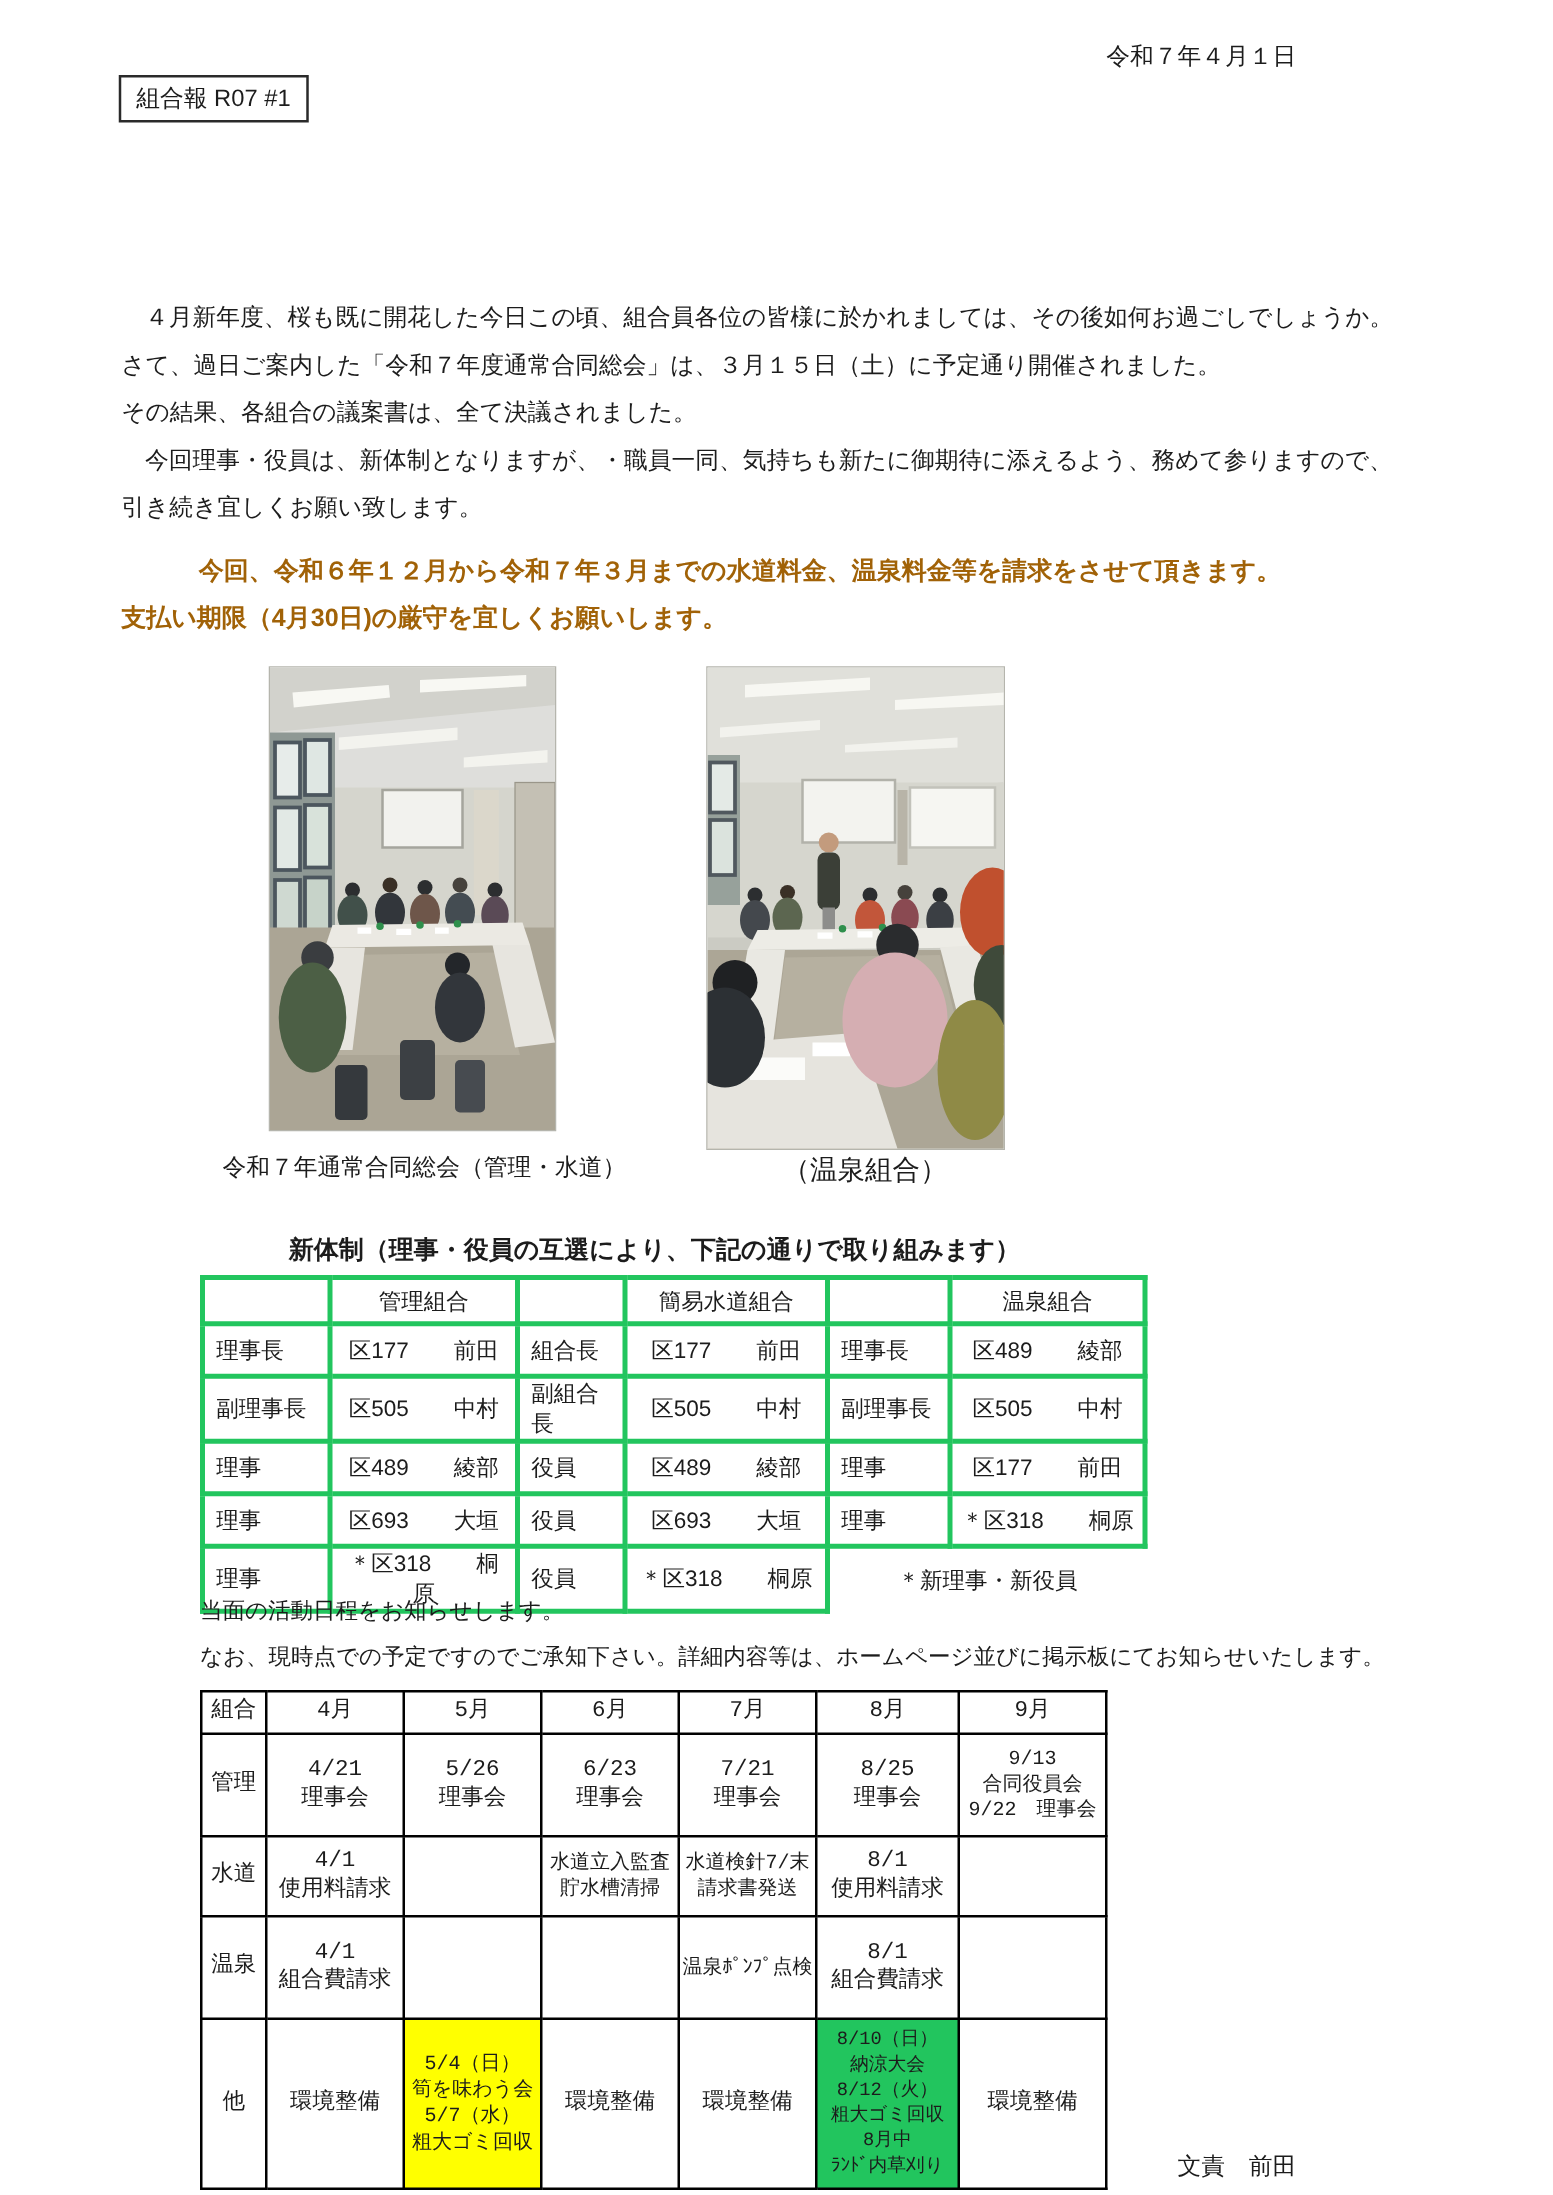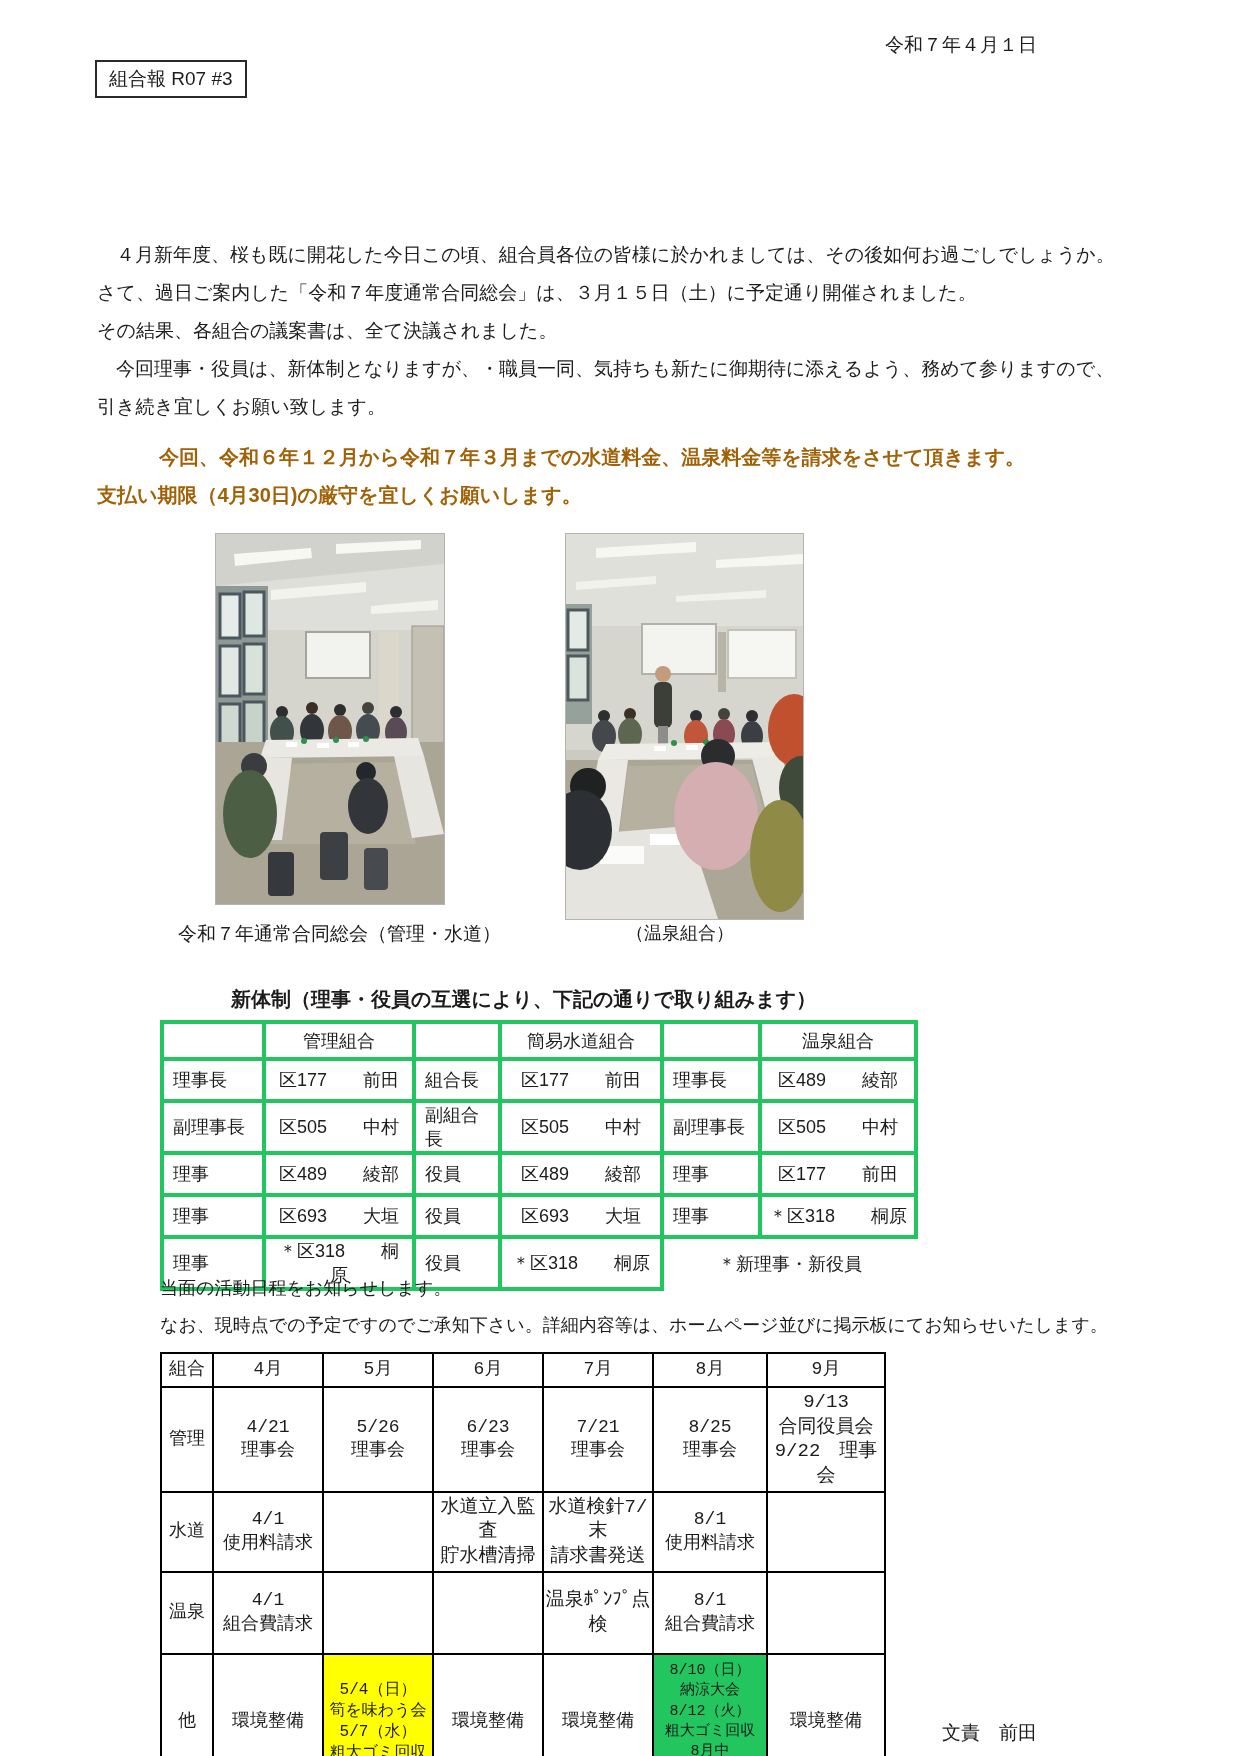--- a/index.html
+++ b/index.html
@@ -12,51 +12,51 @@
   .issue-box{top:60px;left:95px;border:2px solid #2a2a2a;padding:4px 12px;font-size:19px;background:#fff;}
   .orgs{top:126px;right:247px;text-align:center;font-size:19px;line-height:39px;}
   .bodytext{top:236px;left:97px;width:1070px;font-size:19px;line-height:38px;}
   .bodytext div{white-space:pre-wrap;}
   .notice{top:438px;left:97px;font-size:20px;font-weight:bold;color:#a16207;line-height:38px;}
   .notice .l1{padding-left:62px;}
   .photo{display:block;border:1px solid #b5b5ad;}
   .photo1{left:215px;top:533px;}
   .photo2{left:565px;top:533px;}
   .cap1{left:178px;top:921px;font-size:19px;}
-  .cap2{left:626px;top:921px;font-size:18px;}
+  .cap2{left:626px;top:921px;font-size:22px;}
   .sec-heading{left:185px;top:986px;font-size:20px;font-weight:bold;margin-left:46px;}
   table{border-collapse:collapse;table-layout:fixed;}
   .t1{left:160px;top:1020px;}
   .t1 td{border:4px solid #22c55e;font-size:18px;height:38px;padding:0 4px;vertical-align:middle;}
   .t1 tr.hd td{height:33px;text-align:center;}
   .t1 td.lbl{text-align:left;padding-left:9px;}
   .t1 td.pair{text-align:center;}
   .t1 td.nob{border:none;text-align:center;}
   .intro{left:160px;top:1270px;font-size:18px;line-height:37px;}
   .t2{left:160px;top:1352px;}
   .t2 td{border:2px solid #000;font-size:18px;text-align:center;vertical-align:middle;
          padding:2px 1px;white-space:pre-line;line-height:1.3;font-family:Liberation Mono, monospace;}
   .t2 tr.hd td{height:28px;}
   .t2 tr.r1 td{height:76px;}
   .t2 tr.r2 td{height:58px;}
   .t2 tr.r3 td{height:76px;}
   .t2 tr.r4 td{height:130px;}
-  .t2 td.sm{font-size:19px;}
+  .t2 td.sm{font-size:16px;}
   .t2 td.hl5{background:#ffff00;font-size:16px;}
   .t2 td.hl8{background:#22c55e;font-size:15px;line-height:1.35;}
   .credit{right:205px;top:1720px;font-size:19px;}
 </style>
 </head>
 <body>
 
 <div class="page">
 
   <div class="abs doc-date">令和７年４月１日</div>
 
-  <div class="abs issue-box">組合報 R07 #3</div>
+  <div class="abs issue-box">組合報 R07 #1</div>
 
 
   <div class="abs bodytext">
     <div>　４月新年度、桜も既に開花した今日この頃、組合員各位の皆様に於かれましては、その後如何お過ごしでしょうか。</div>
     <div>さて、過日ご案内した「令和７年度通常合同総会」は、３月１５日（土）に予定通り開催されました。</div>
     <div>その結果、各組合の議案書は、全て決議されました。</div>
     <div>　今回理事・役員は、新体制となりますが、・職員一同、気持ちも新たに御期待に添えるよう、務めて参りますので、</div>
     <div>引き続き宜しくお願い致します。</div>
   </div>
 

